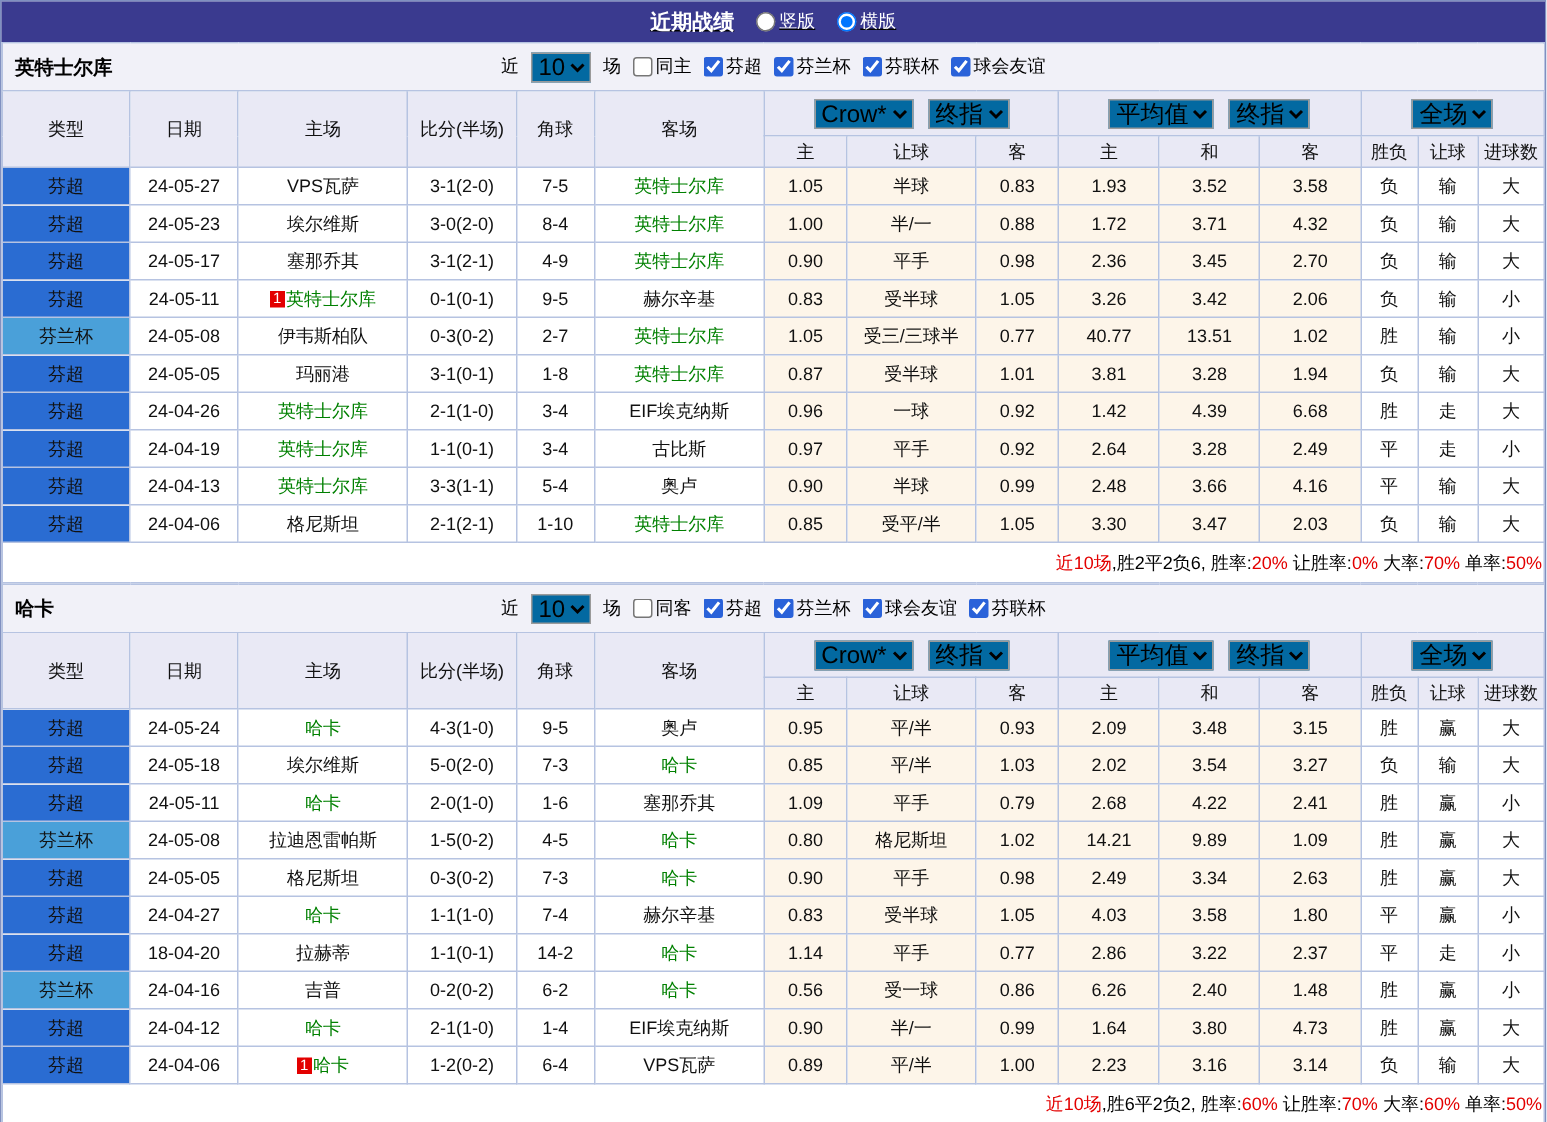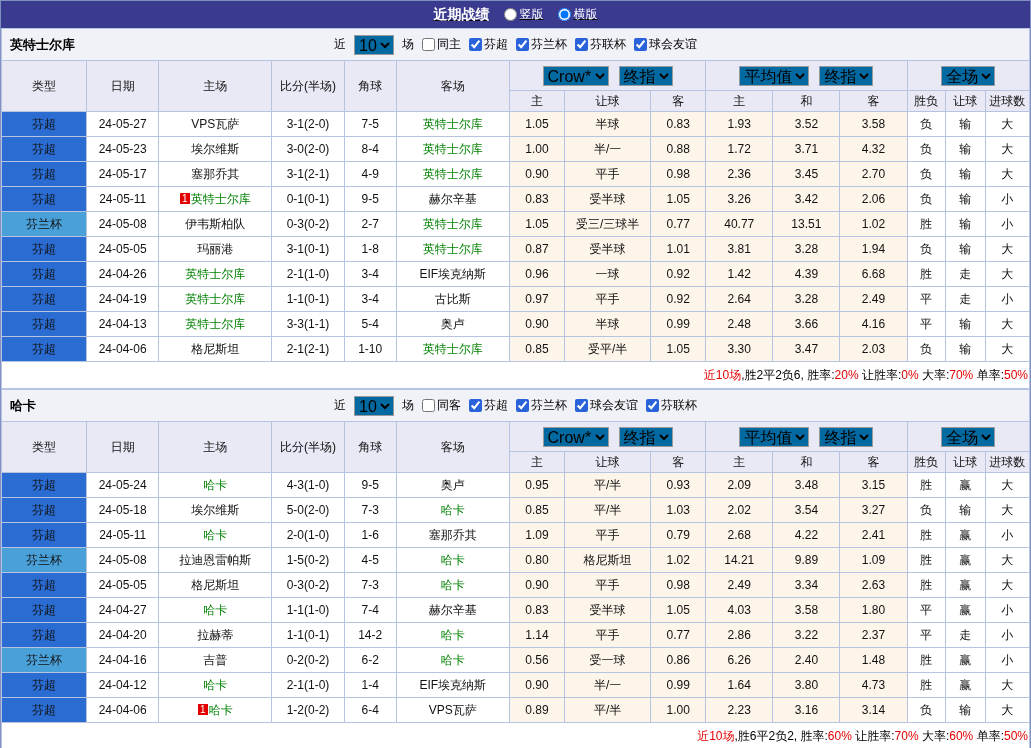--- a/index.html
+++ b/index.html
@@ -504,21 +504,21 @@
           <td class="ob">1.05</td>
           <td class="ob">4.03</td>
           <td class="ob">3.58</td>
           <td class="ob">1.80</td>
           <td class="c-g">平</td>
           <td class="c-r">赢</td>
           <td class="c-b">小</td>
         </tr>
         <tr>
           <td class="type-league">芬超</td>
-          <td>24-04-20</td>
+          <td>18-04-20</td>
           <td><span>拉赫蒂</span></td>
           <td class="score">1-1(0-1)</td>
           <td>14-2</td>
           <td><span class="self">哈卡</span></td>
           <td class="ob">1.14</td>
           <td class="ob">平手</td>
           <td class="ob">0.77</td>
           <td class="ob">2.86</td>
           <td class="ob">3.22</td>
           <td class="ob">2.37</td>

